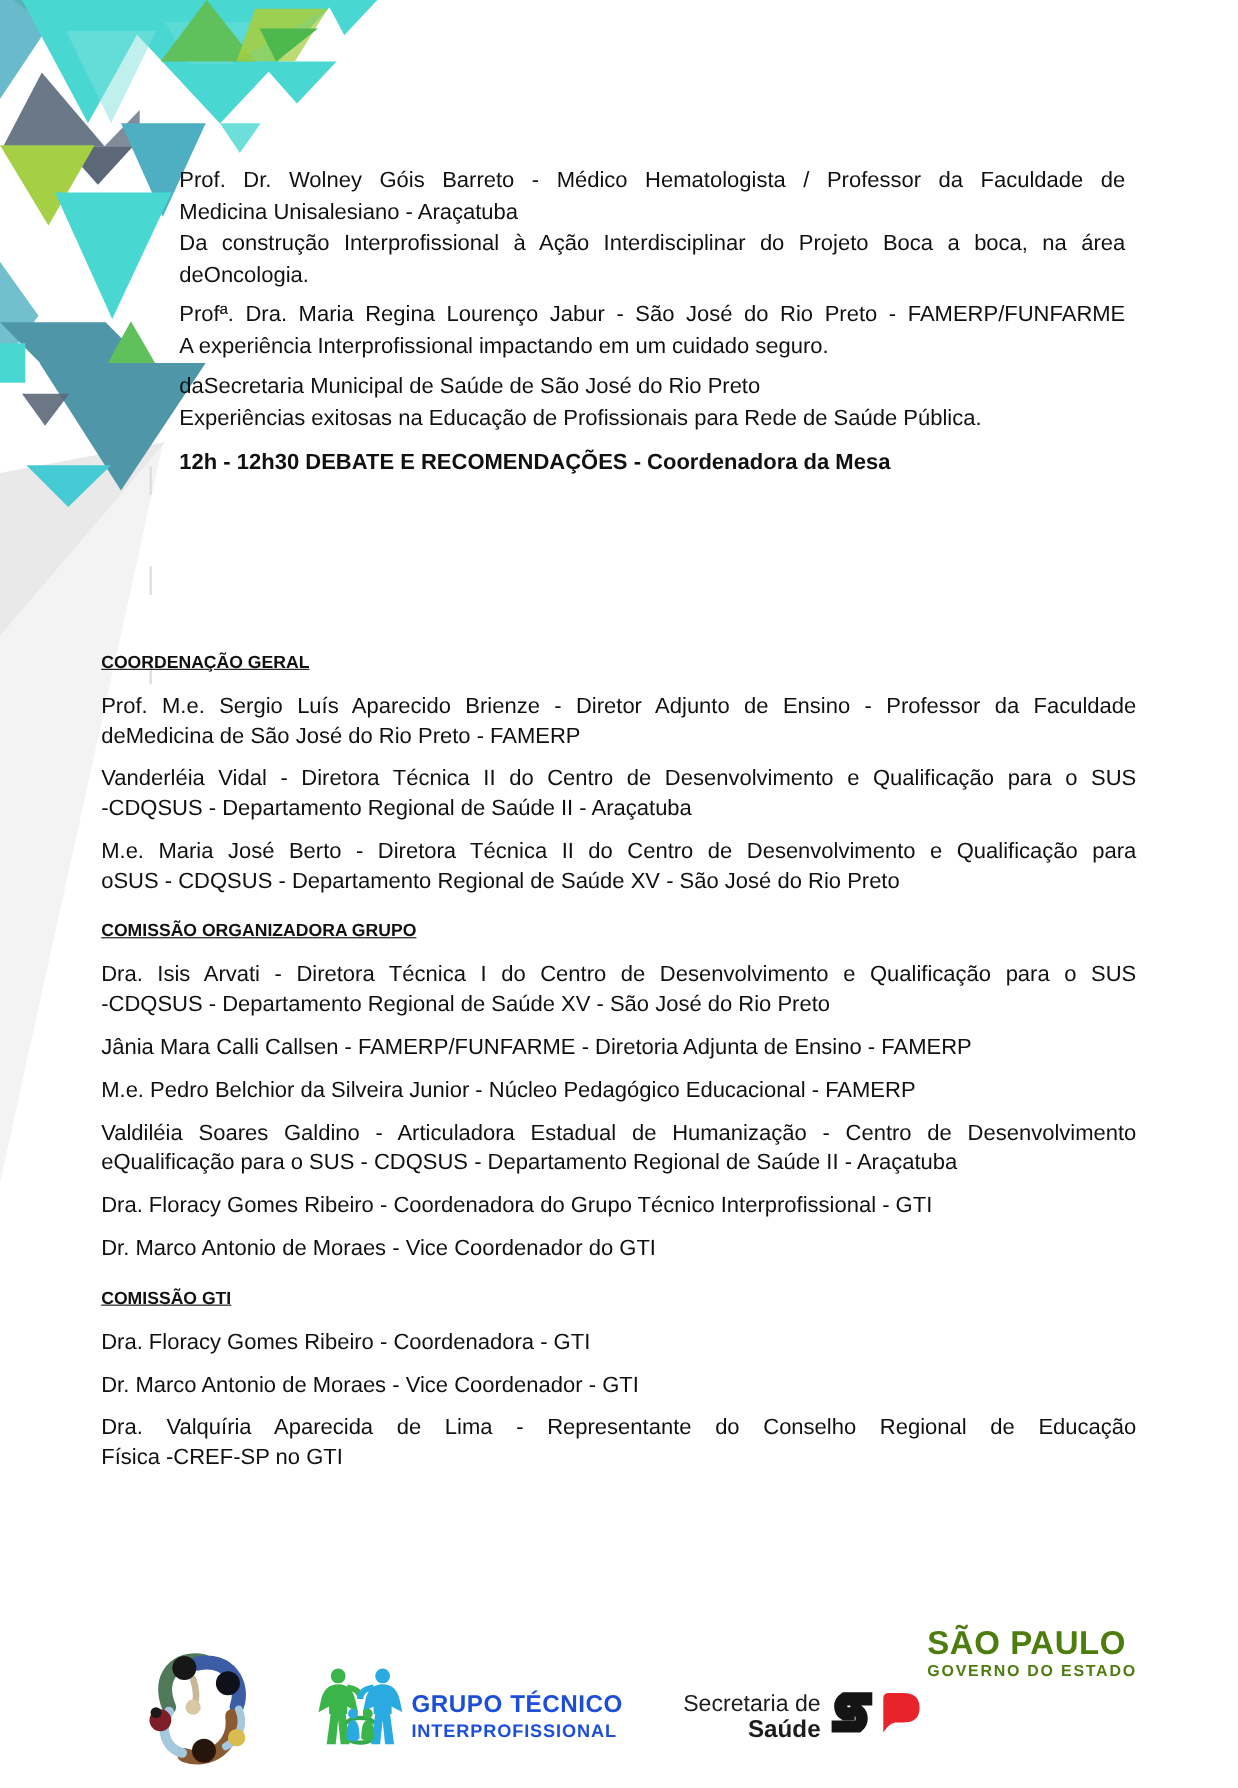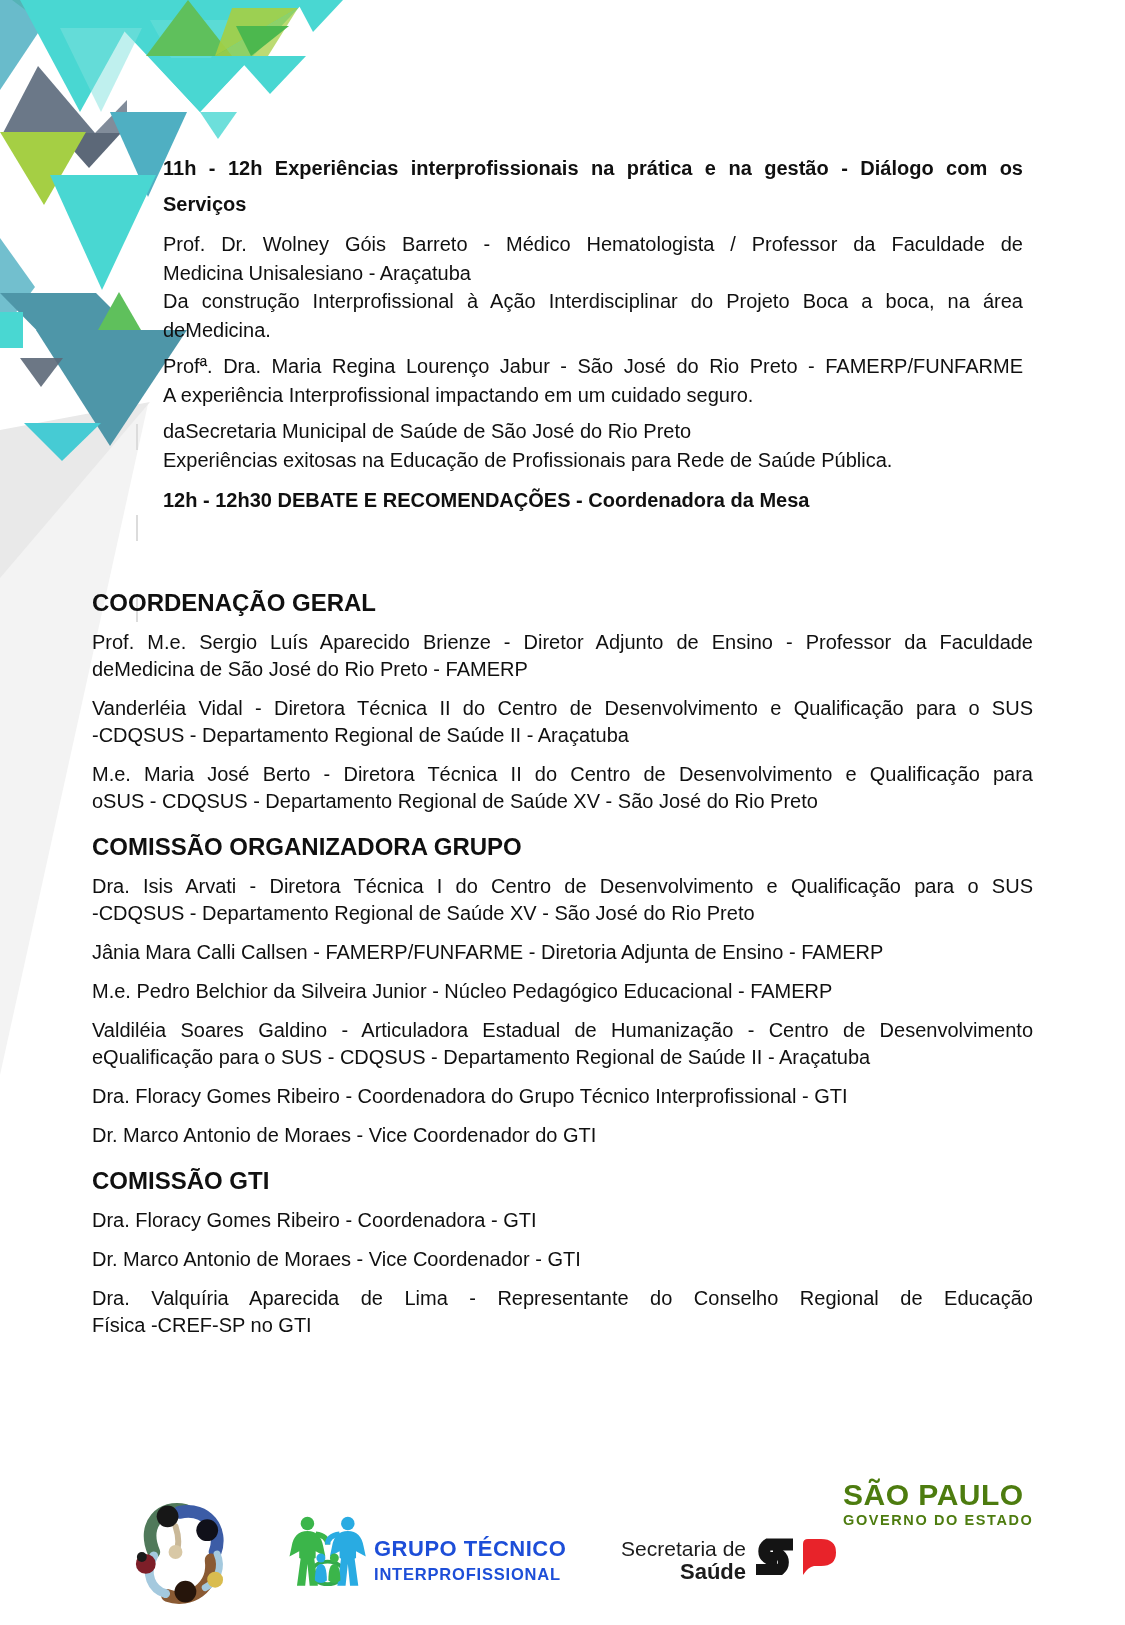--- a/index.html
+++ b/index.html
@@ -5,21 +5,21 @@
   html,body{margin:0;padding:0;background:#ffffff;}
   .page{position:relative;width:1125px;height:1625px;background:#ffffff;overflow:hidden;
         font-family:"Liberation Sans", sans-serif;color:#101010;}
   .decor{position:absolute;left:0;top:0;width:420px;height:1100px;}
   .tick{position:absolute;width:2px;height:26px;background:#dcdcdc;}
   .block-a{position:absolute;left:163px;top:150px;width:860px;}
   .block-b{position:absolute;left:92px;top:588px;width:941px;}
   .block-a > div + div{margin-top:8px;}
   .title-a{font-weight:700;font-size:20px;line-height:36px;}
   .para-a .tline{font-size:20px;line-height:28.5px;}
-  .heading-b{font-weight:700;font-size:24px;line-height:30px;margin-top:17px;margin-bottom:11px;}
+  .heading-b{font-weight:700;font-size:16px;line-height:30px;margin-top:17px;margin-bottom:11px;text-decoration:underline;}
   .block-b > .heading-b:first-child{margin-top:0;}
   .para-b .tline{font-size:20px;line-height:27px;}
   .para-b + .para-b{margin-top:12px;}
   .tline{text-align:left;}
   .tline.jfull{text-align:justify;text-align-last:justify;}
   
   .pinwheel{position:absolute;left:124px;top:1490px;width:104px;height:122px;}
   .gti-icon{position:absolute;left:285px;top:1512px;width:86px;height:80px;}
   .gti-text{position:absolute;left:374px;top:1536px;}
   .gti-line1{font-weight:700;font-size:22px;letter-spacing:.5px;}
@@ -67,29 +67,25 @@
     <polygon points="20,358 63,358 41,387" fill="#5C6878" opacity="0.9"></polygon>
     <polygon points="0,312 23,312 23,348 0,348" fill="#49D7D2"></polygon>
     <polygon points="24,423 101,423 62,461" fill="#46CBD4"></polygon>
   </svg>
 
   <div class="tick" style="left:136px;top:424px;"></div>
   <div class="tick" style="left:136px;top:515px;"></div>
   <div class="tick" style="left:136px;top:596px;"></div>
 
   <div class="block-a">
-      <div class="title-a">
-        <div class="tline jfull">11h - 12h Experiências interprofissionais na prática e na gestão - Diálogo com os</div>
-        <div class="tline">Serviços</div>
-      </div>
       <div class="para-a">
         <div class="tline jfull">Prof. Dr. Wolney Góis Barreto - Médico Hematologista / Professor da Faculdade de</div>
         <div class="tline">Medicina Unisalesiano - Araçatuba</div>
         <div class="tline jfull">Da construção Interprofissional à Ação Interdisciplinar do Projeto Boca a boca, na área</div>
-        <div class="tline">deMedicina.</div>
+        <div class="tline">deOncologia.</div>
       </div>
       <div class="para-a">
         <div class="tline jfull">Profª. Dra. Maria Regina Lourenço Jabur - São José do Rio Preto - FAMERP/FUNFARME</div>
         <div class="tline">A experiência Interprofissional impactando em um cuidado seguro.</div>
       </div>
       <div class="para-a">
         <div class="tline">daSecretaria Municipal de Saúde de São José do Rio Preto</div>
         <div class="tline">Experiências exitosas na Educação de Profissionais para Rede de Saúde Pública.</div>
       </div>
       <div class="title-a">

